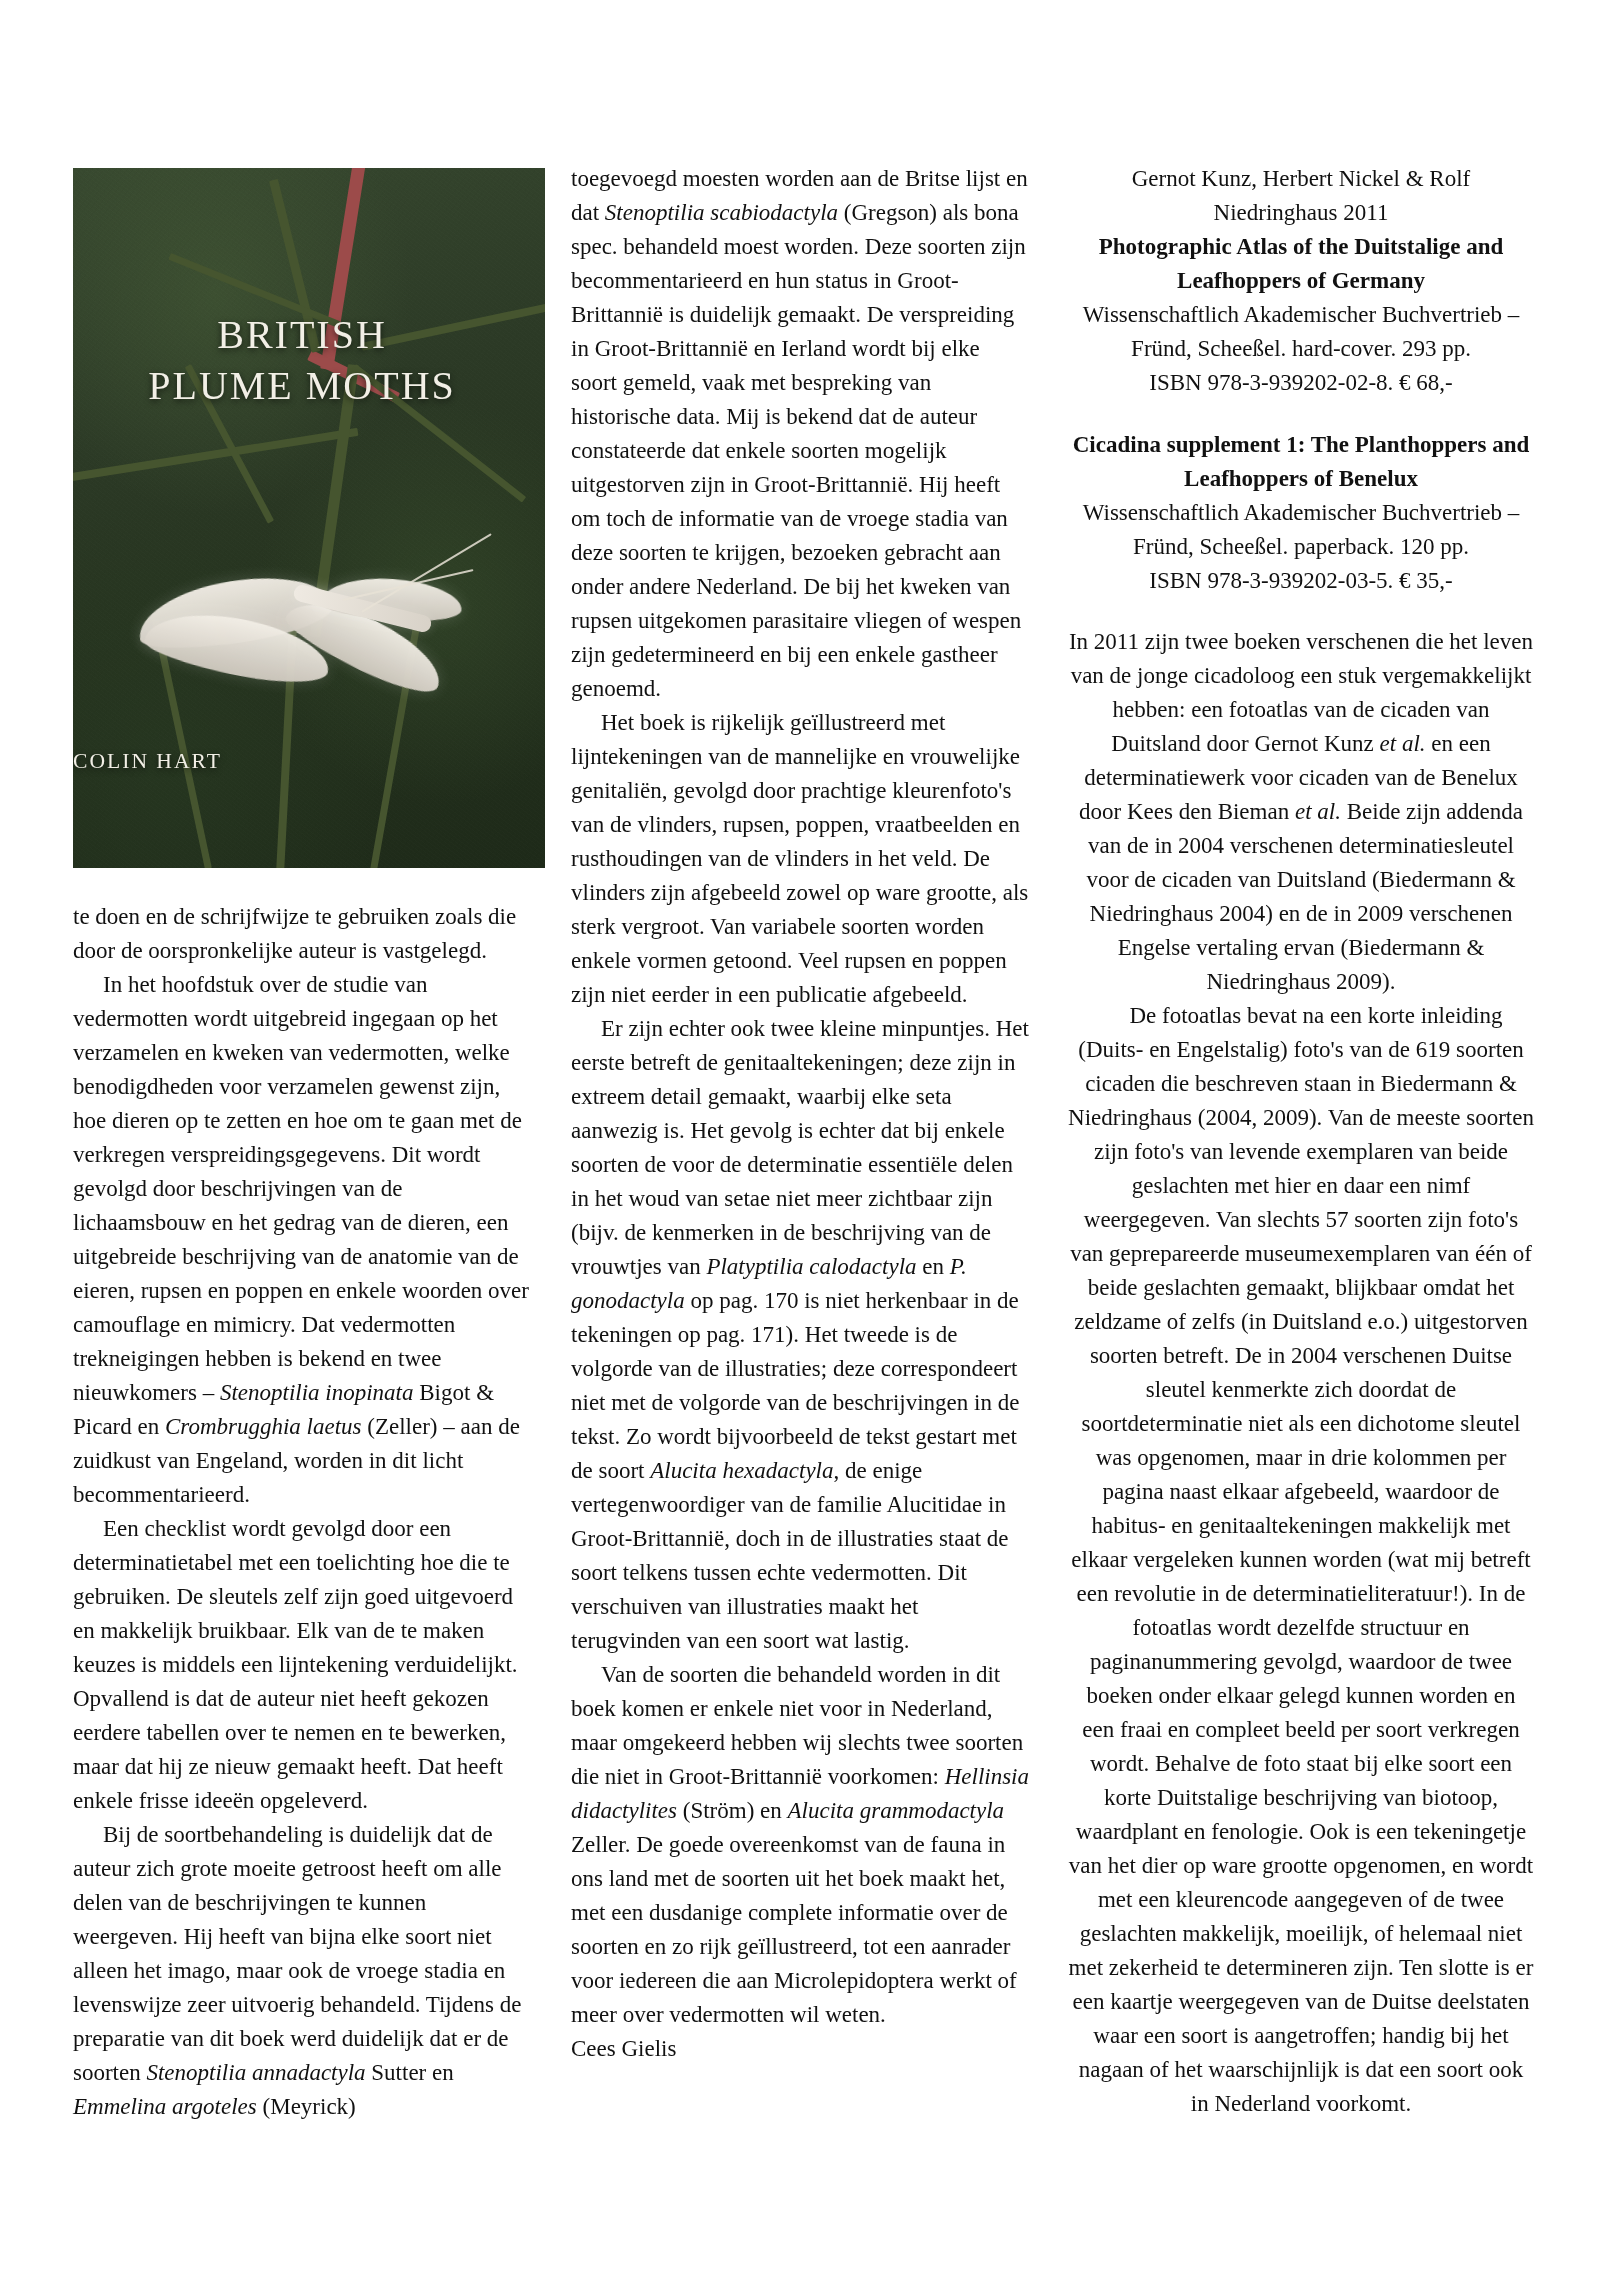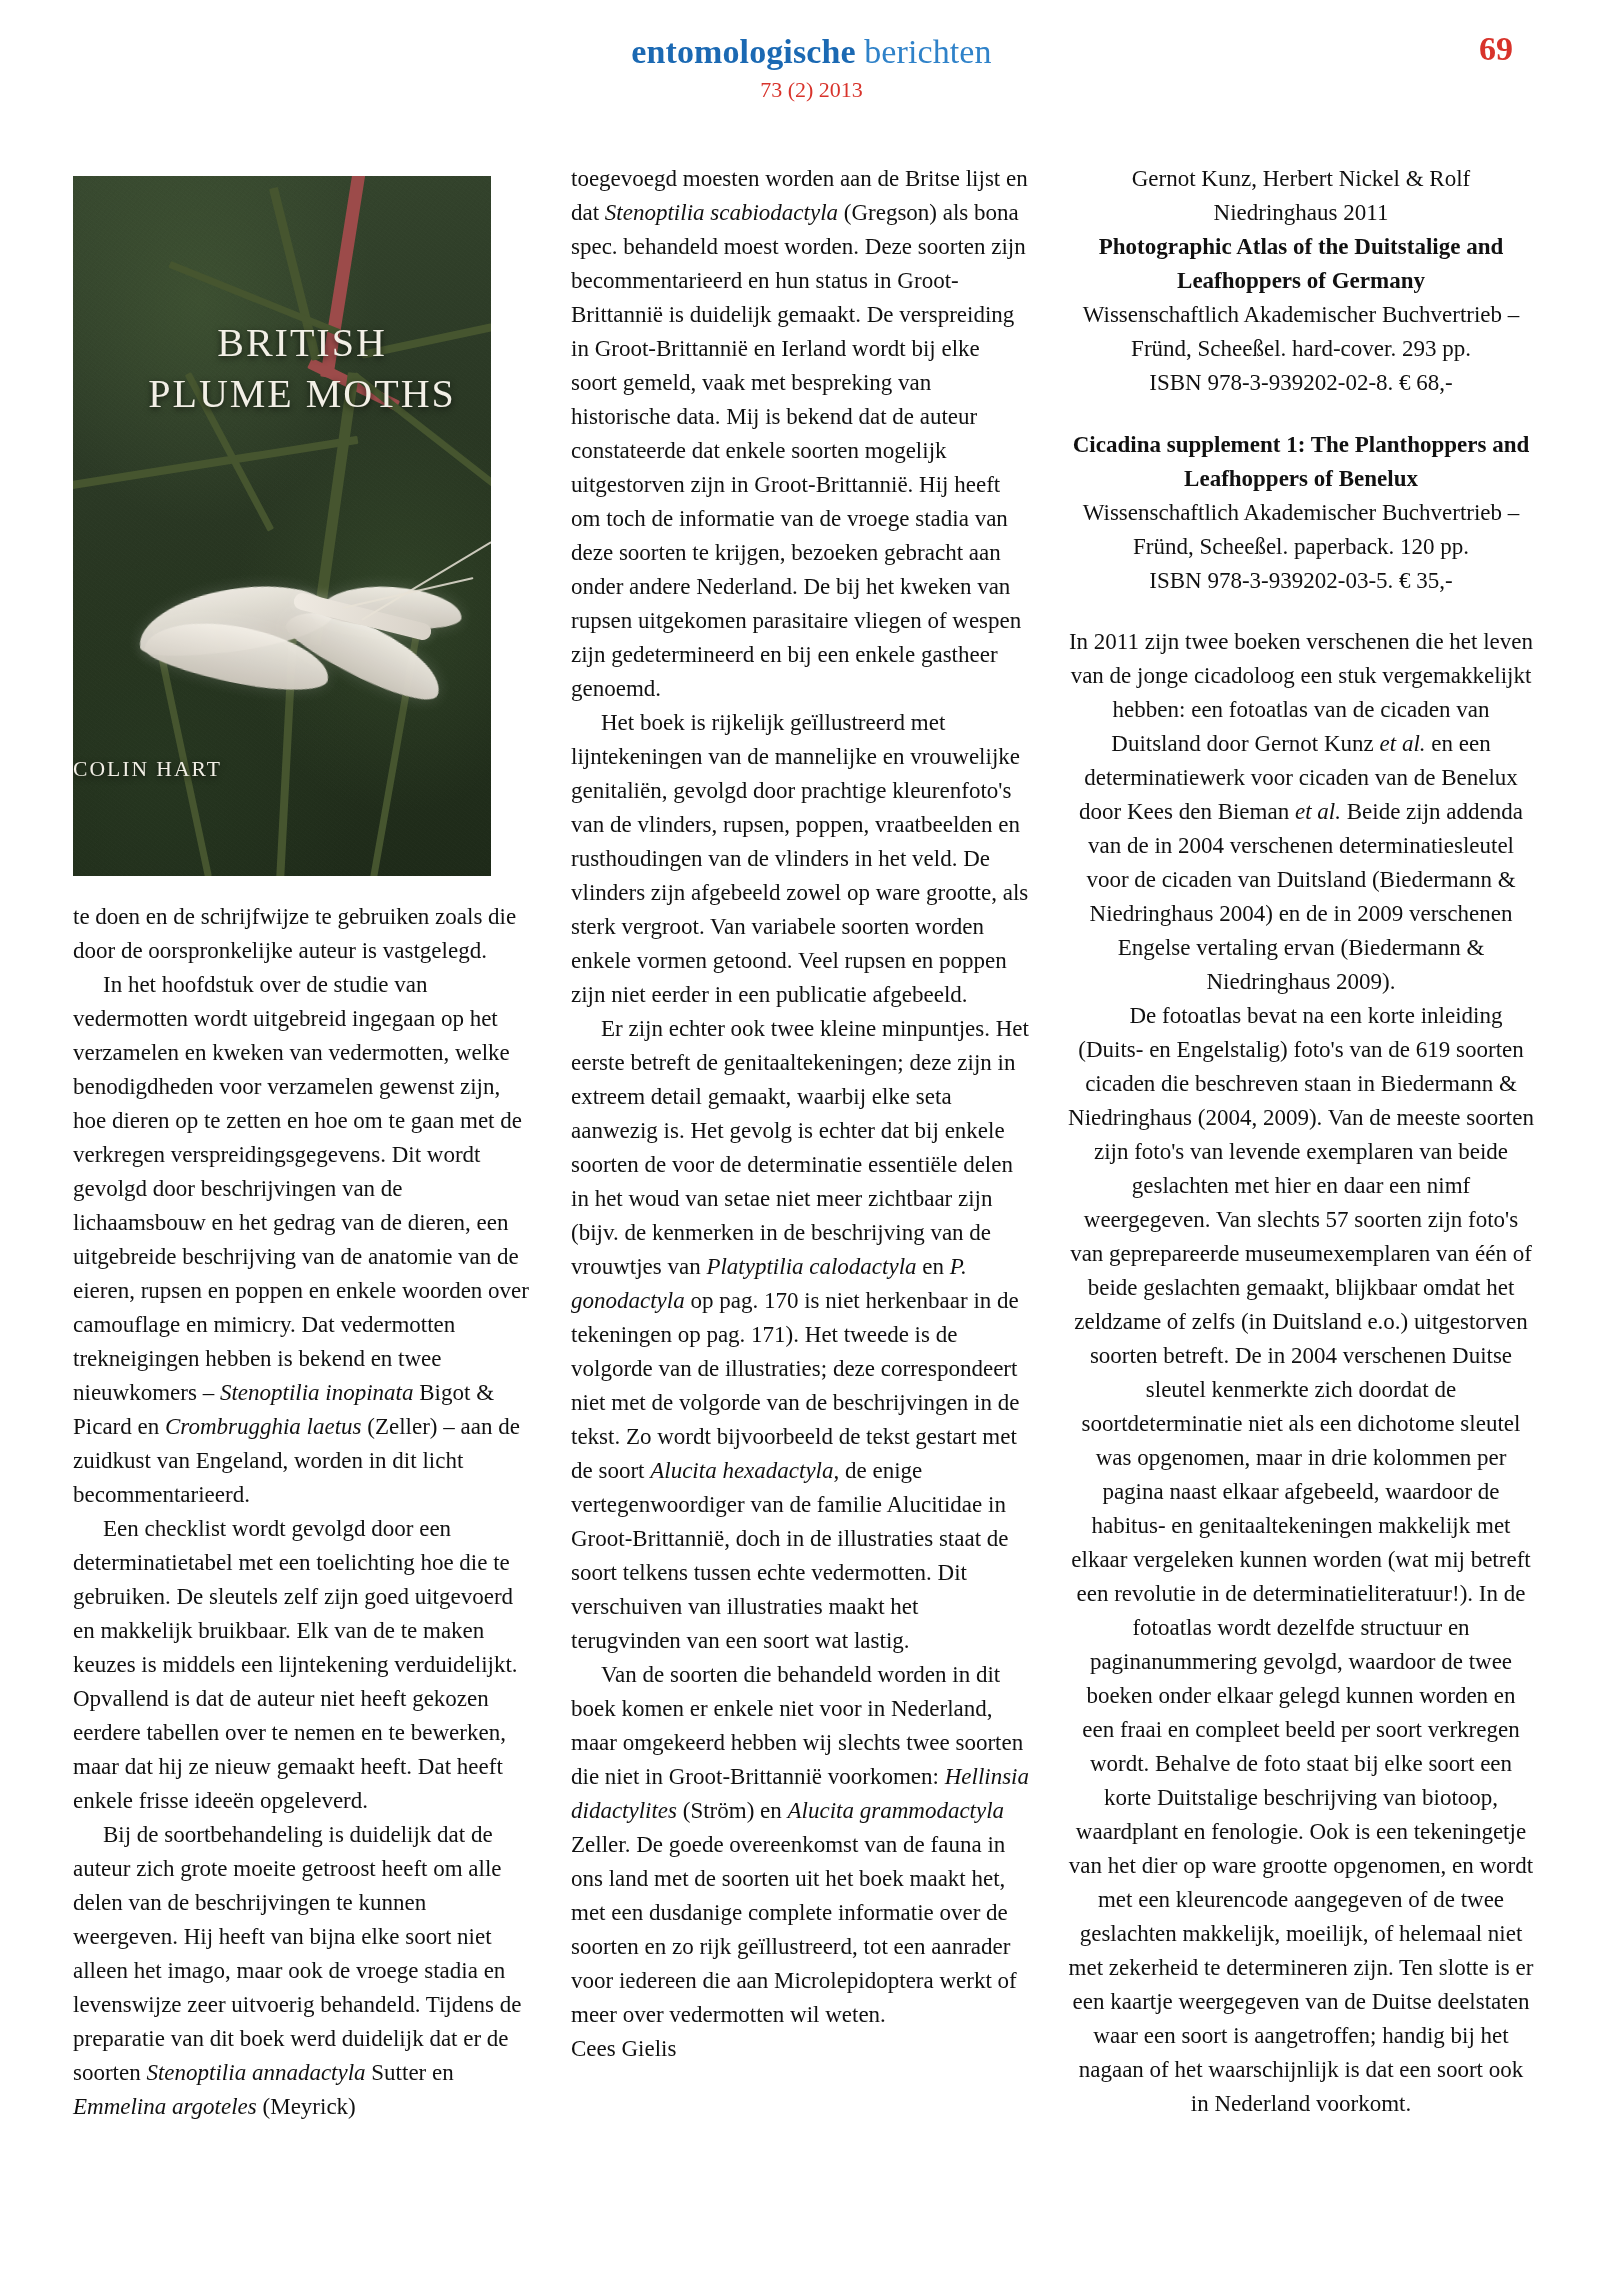--- a/index.html
+++ b/index.html
@@ -40,22 +40,22 @@
   .col p + p{ text-indent:30px; }
   #col1{ left:73px;  width:458px; }
   #col2{ left:571px;  width:458px; }
   #col3{ left:1068px; width:466px;text-align:center; }
 
   
   #col1 .body-text{ position:absolute; top:738px; left:0; width:458px; }
 
   
   .cover{
-    position:absolute; left:0; top:14px;
-    width:418px; height:700px;
+    position:absolute; left:0; top:6px;
+    width:472px; height:700px;
     overflow:hidden;
     background:#b91c1c;
   }
   .leaf{
     position:absolute; inset:0;
     background:
       radial-gradient(ellipse 60% 45% at 30% 18%, rgba(70,92,55,.55), rgba(0,0,0,0) 70%),
       radial-gradient(ellipse 55% 40% at 78% 62%, rgba(60,84,48,.45), rgba(0,0,0,0) 72%),
       radial-gradient(ellipse 70% 55% at 20% 85%, rgba(40,58,34,.6), rgba(0,0,0,0) 70%),
       linear-gradient(165deg,#37482f 0%,#2c3a26 35%,#26331f 60%,#1e2a19 100%);
@@ -114,27 +114,20 @@
   .ref{ margin:0 0 27.5px 0; }
   .ref .line{ display:block; }
   .ref .title{ font-weight:bold; }
   .sig{ margin-top:30px; }
 </style>
 </head>
 <body>
 
 <div class="page">
 
-  <div class="masthead">
-    <div class="mast-center">
-      <div class="mast-title"><span class="bold">entomologische</span><span class="light"> berichten</span></div>
-      <div class="mast-issue">73 (2) 2013</div>
-    </div>
-    <div class="folio">69</div>
-  </div>
 
   <div class="col" id="col1">
 
     <div class="cover">
       <div class="leaf"></div>
       <div class="grain"></div>
 
       <div class="vein red" style="left:281px; top:-13px; width:13px; height:216px; transform:rotate(9deg);"></div>
       <div class="vein red" style="left:239px; top:182px; width:98px; height:10.5px; transform:rotate(26deg);"></div>
       <div class="vein dark" style="left:196px; top:13px;  width:9.2px;  height:177px; transform:rotate(-14deg);"></div>

